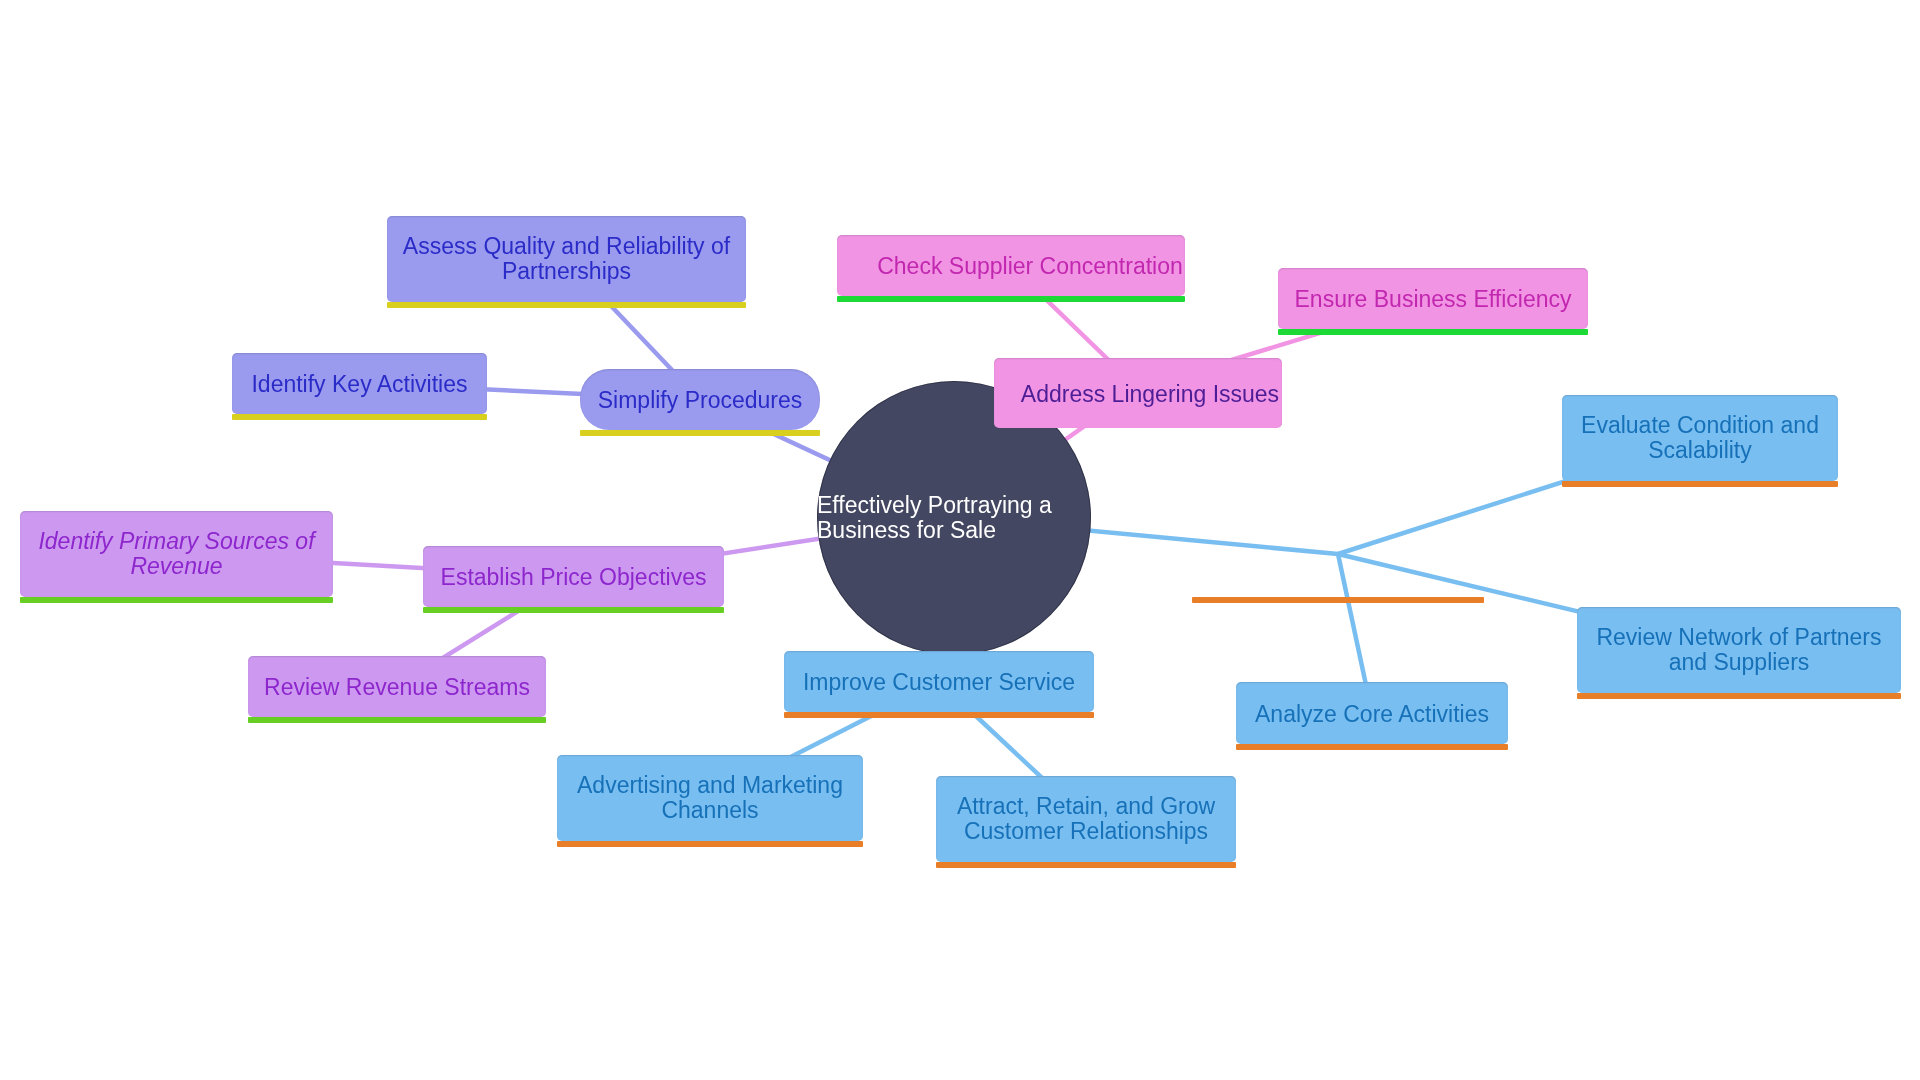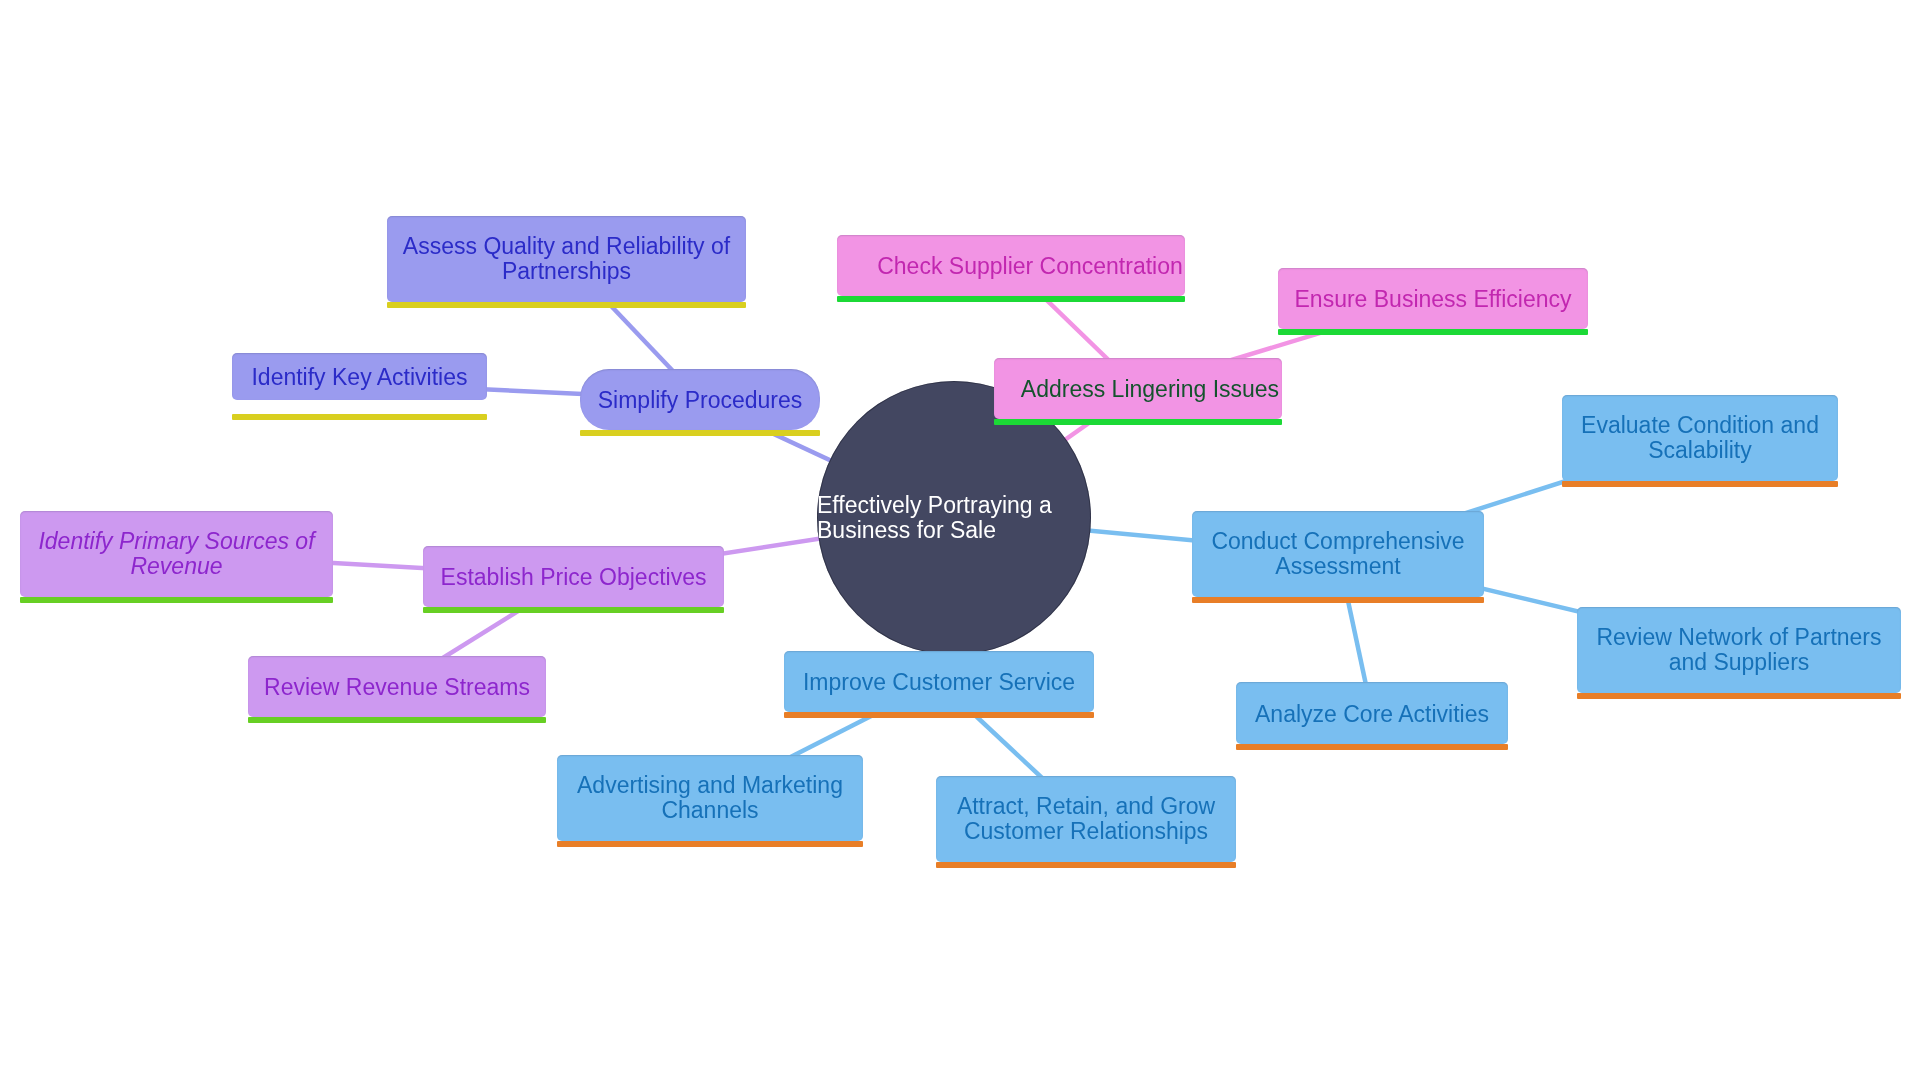--- a/index.html
+++ b/index.html
@@ -44,37 +44,37 @@
   <div id="center-node" style="left:817px;top:381px;width:274px;height:274px;background:#434761;color:#ffffff;font-size:23px;">
     <span class="label">Effectively Portraying a Business for Sale</span>
   </div>
 
   <div class="bar" style="left:387px;top:302px;width:359px;height:5.5px;background:#d9cf1f;"></div>
   <div class="node" style="left:387px;top:216px;width:359px;height:86px;background:#9a9bef;color:#2b2bc8;font-size:23px;">
     <span class="label">Assess Quality and Reliability of
 Partnerships</span>
   </div>
   <div class="bar" style="left:232px;top:414px;width:255px;height:5.5px;background:#d9cf1f;"></div>
-  <div class="node single" style="left:232px;top:353px;width:255px;height:47px;background:#9a9bef;color:#2b2bc8;font-size:23px;">
+  <div class="node single" style="left:232px;top:353px;width:255px;height:61px;background:#9a9bef;color:#2b2bc8;font-size:23px;">
     <span class="label">Identify Key Activities</span>
   </div>
   <div class="bar" style="left:580px;top:430px;width:240px;height:5.5px;background:#d9cf1f;"></div>
   <div class="node single" style="left:580px;top:369px;width:240px;height:61px;background:#9a9bef;color:#2b2bc8;font-size:23px;border-radius:29px;">
     <span class="label">Simplify Procedures</span>
   </div>
   <div class="bar" style="left:837px;top:296px;width:348px;height:5.5px;background:#1cd936;"></div>
   <div class="node single" style="left:837px;top:235px;width:348px;height:61px;background:#f294e4;color:#c227b0;font-size:23px;padding-left:38px;">
     <span class="label">Check Supplier Concentration</span>
   </div>
   <div class="bar" style="left:1278px;top:329px;width:310px;height:5.5px;background:#1cd936;"></div>
   <div class="node single" style="left:1278px;top:268px;width:310px;height:61px;background:#f294e4;color:#c227b0;font-size:23px;">
     <span class="label">Ensure Business Efficiency</span>
   </div>
   <div class="bar" style="left:994px;top:419px;width:288px;height:5.5px;background:#1cd936;"></div>
-  <div class="node single" style="left:994px;top:358px;width:288px;height:61px;background:#f294e4;color:#14532d;font-size:23px;padding-left:24px;">
+  <div class="node single" style="left:994px;top:358px;width:288px;height:70px;background:#f294e4;color:#4c1d95;font-size:23px;padding-left:24px;">
     <span class="label">Address Lingering Issues</span>
   </div>
   <div class="bar" style="left:20px;top:597px;width:313px;height:5.5px;background:#67cf23;"></div>
   <div class="node" style="left:20px;top:511px;width:313px;height:86px;background:#cd99f0;color:#8d26cd;font-size:23px;font-style:italic;">
     <span class="label">Identify Primary Sources of
 Revenue</span>
   </div>
   <div class="bar" style="left:423px;top:607px;width:301px;height:5.5px;background:#67cf23;"></div>
   <div class="node single" style="left:423px;top:546px;width:301px;height:61px;background:#cd99f0;color:#8d26cd;font-size:23px;">
     <span class="label">Establish Price Objectives</span>
@@ -91,24 +91,20 @@
   <div class="node" style="left:557px;top:755px;width:306px;height:86px;background:#79bef0;color:#1671b8;font-size:23px;">
     <span class="label">Advertising and Marketing
 Channels</span>
   </div>
   <div class="bar" style="left:936px;top:862px;width:300px;height:5.5px;background:#e87e27;"></div>
   <div class="node" style="left:936px;top:776px;width:300px;height:86px;background:#79bef0;color:#1671b8;font-size:23px;">
     <span class="label">Attract, Retain, and Grow
 Customer Relationships</span>
   </div>
   <div class="bar" style="left:1192px;top:597px;width:292px;height:5.5px;background:#e87e27;"></div>
-  <div class="node" style="left:1192px;top:511px;width:292px;height:86px;background:#79bef0;color:#1671b8;font-size:23px;">
-    <span class="label">Conduct Comprehensive
-Assessment</span>
-  </div>
   <div class="bar" style="left:1562px;top:481px;width:276px;height:5.5px;background:#e87e27;"></div>
   <div class="node" style="left:1562px;top:395px;width:276px;height:86px;background:#79bef0;color:#1671b8;font-size:23px;">
     <span class="label">Evaluate Condition and
 Scalability</span>
   </div>
   <div class="bar" style="left:1577px;top:693px;width:324px;height:5.5px;background:#e87e27;"></div>
   <div class="node" style="left:1577px;top:607px;width:324px;height:86px;background:#79bef0;color:#1671b8;font-size:23px;">
     <span class="label">Review Network of Partners
 and Suppliers</span>
   </div>

